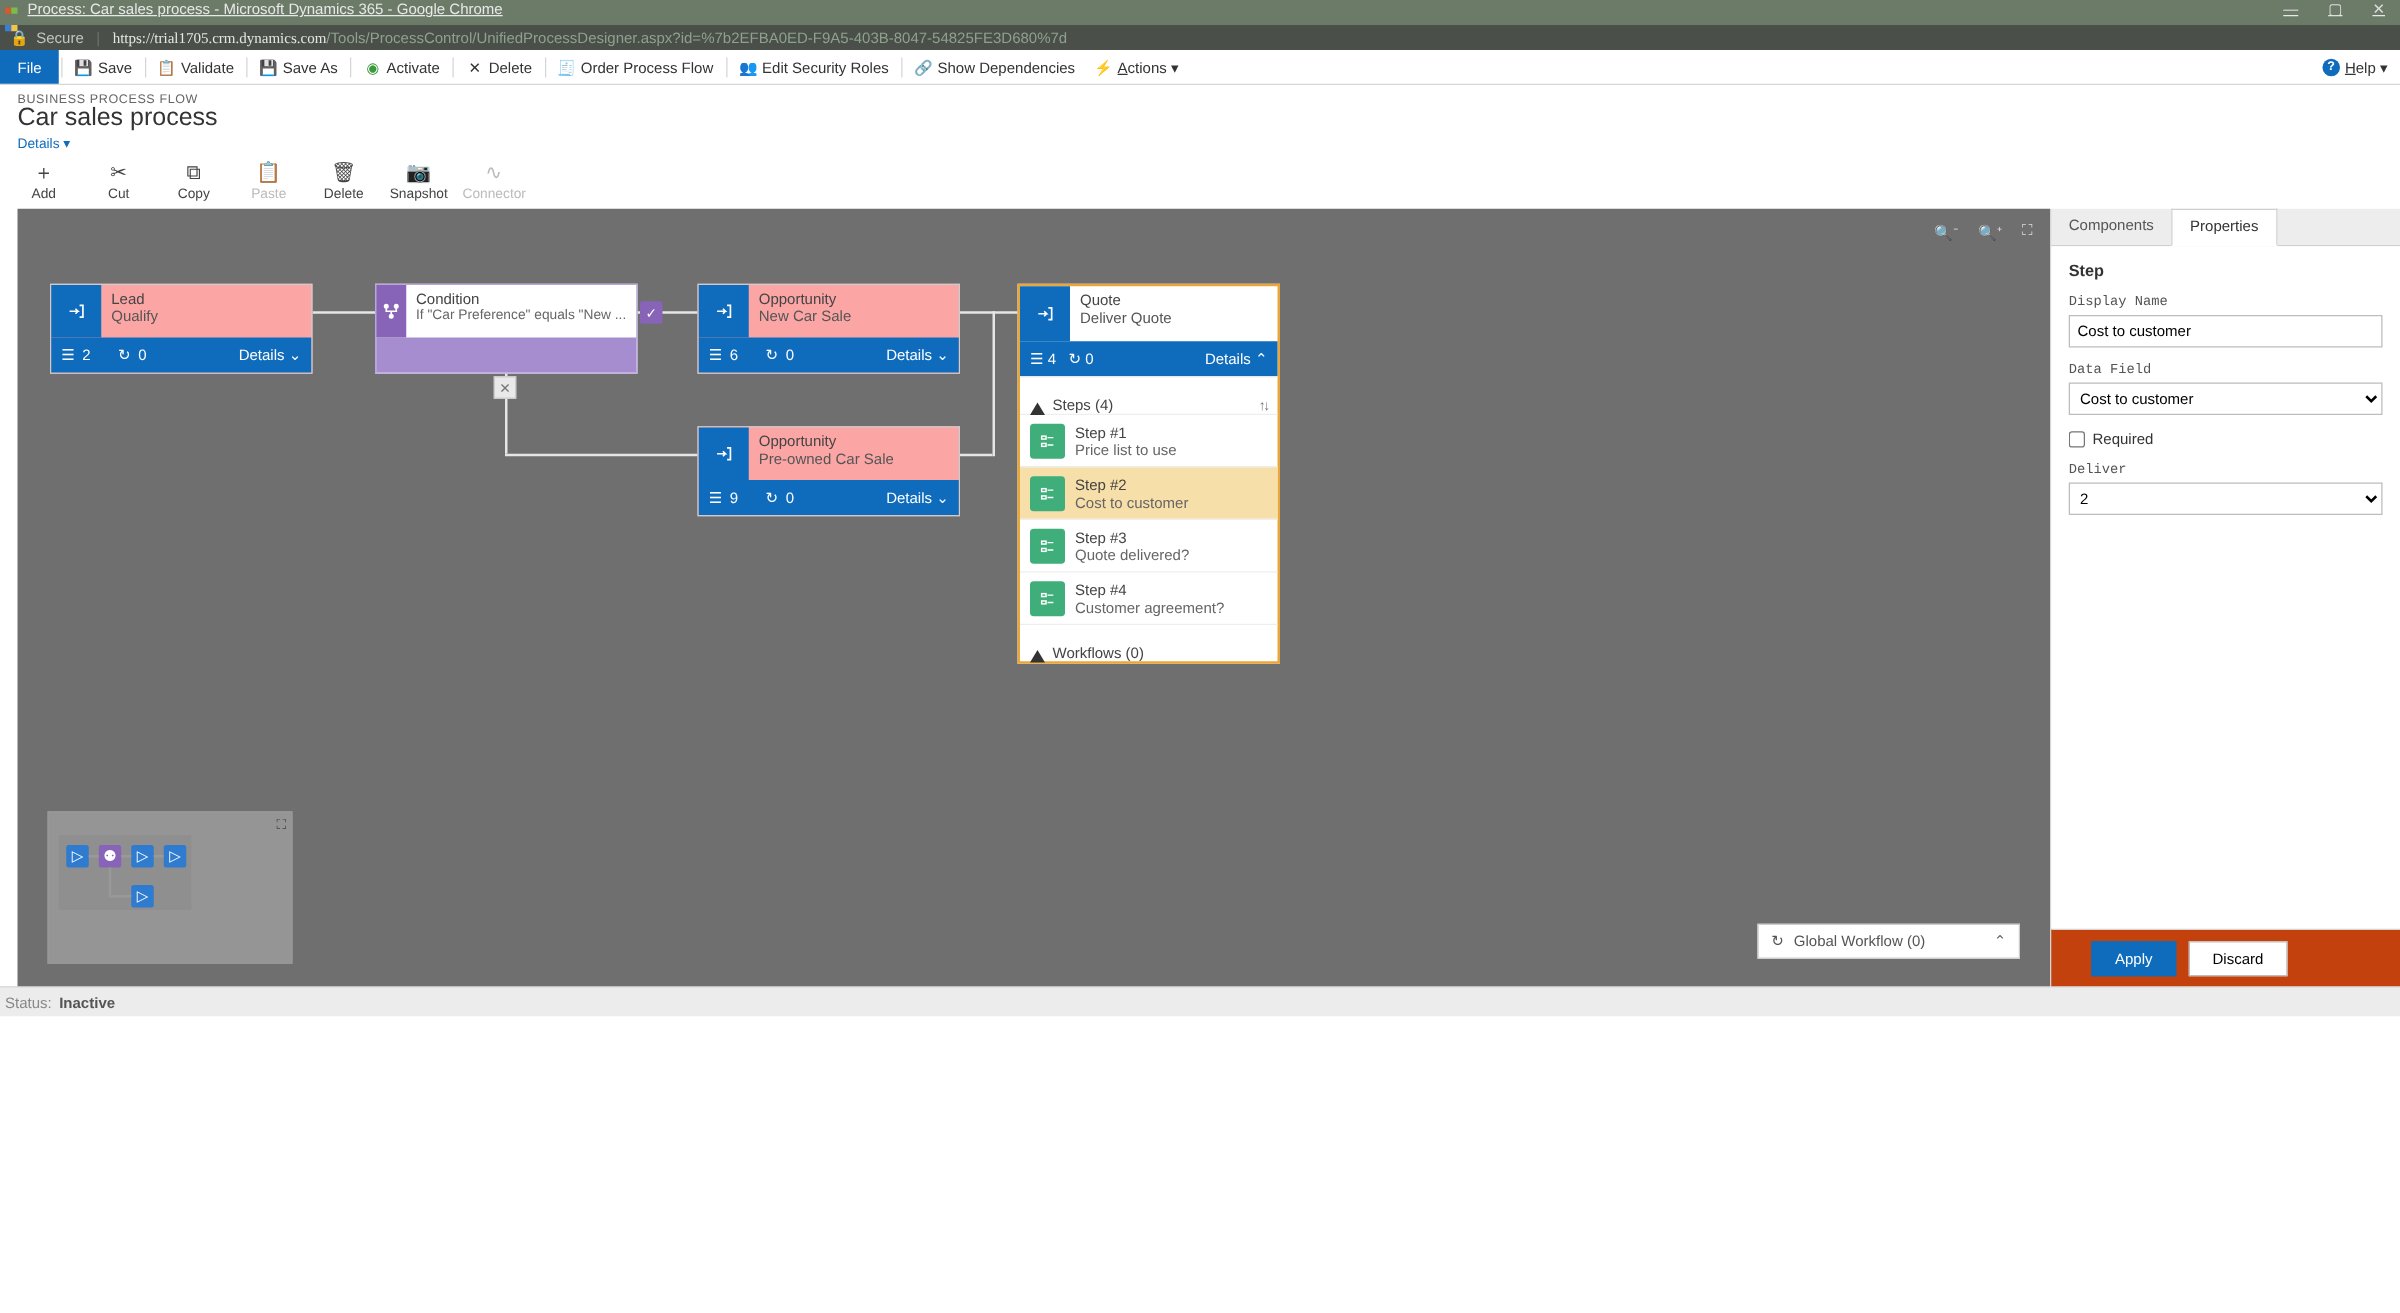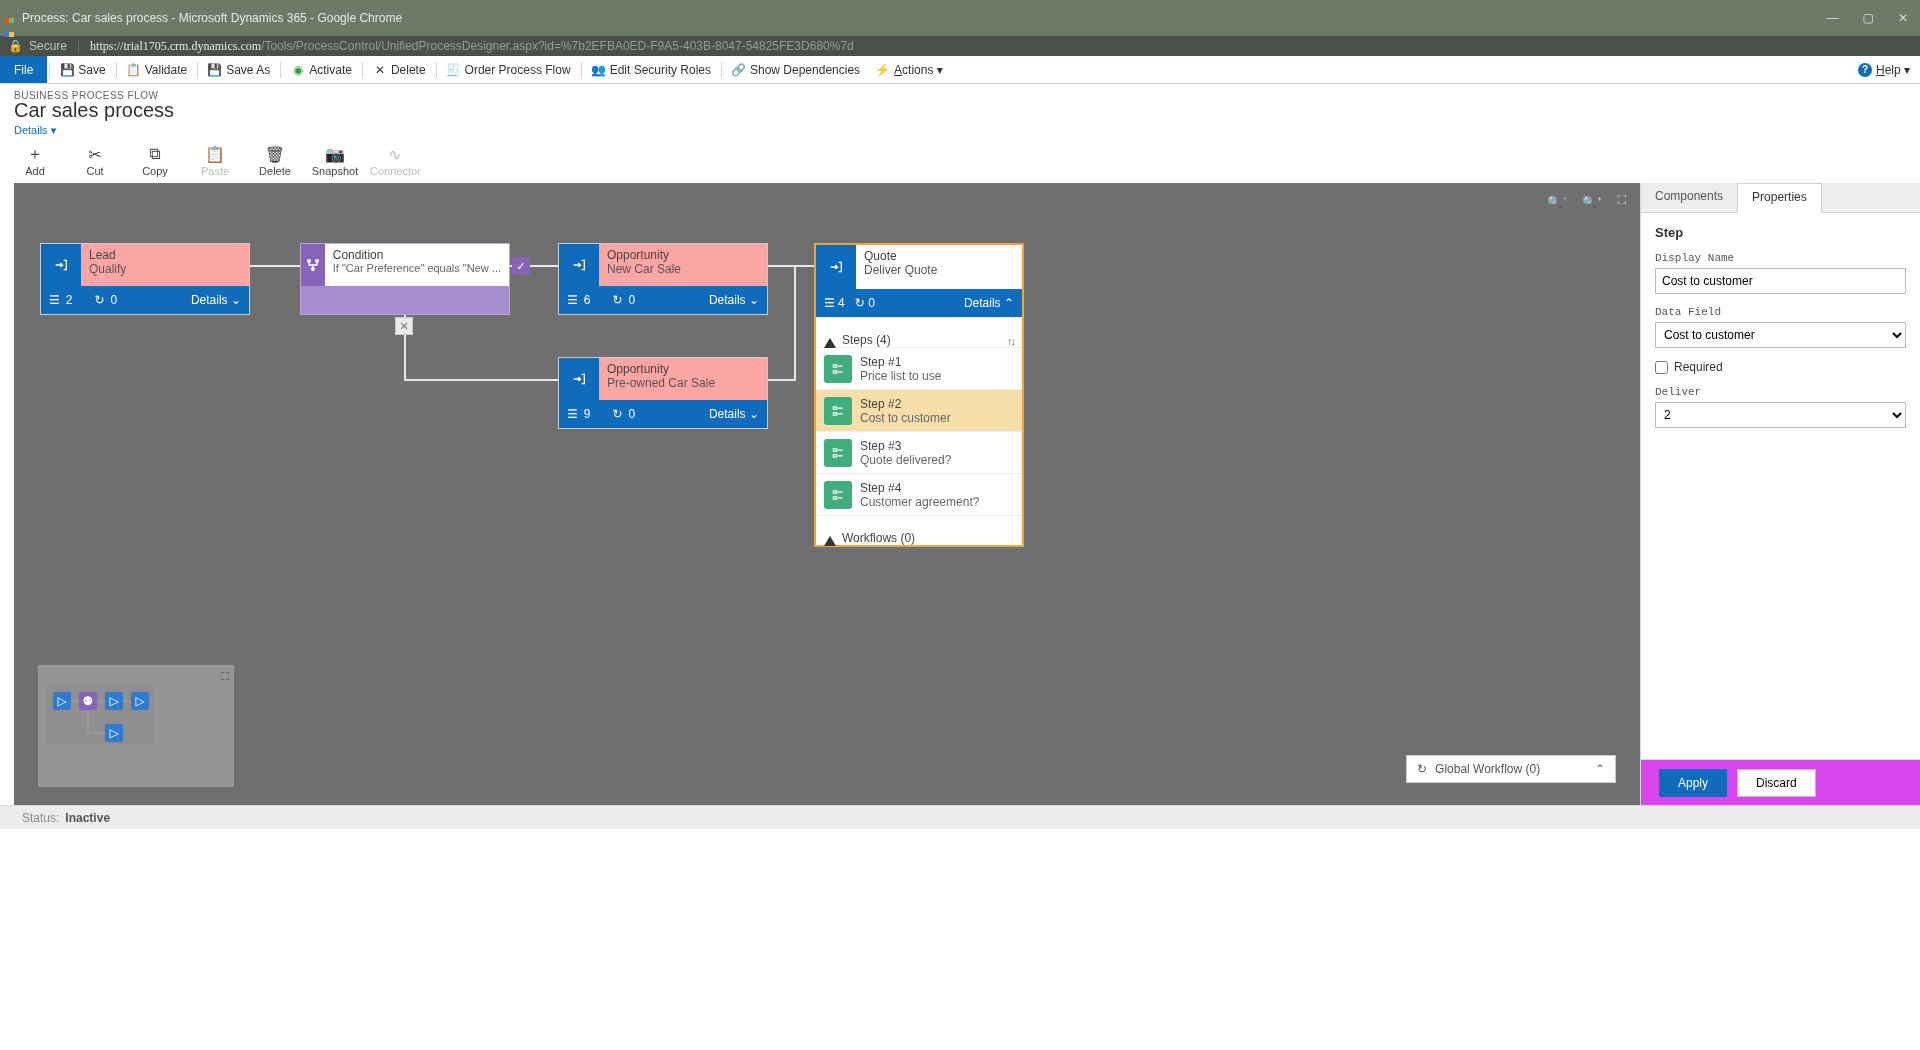--- a/index.html
+++ b/index.html
@@ -1,19 +1,19 @@
 <!DOCTYPE html>
 <html><head>
 <meta charset="utf-8">
 <style>
 * { box-sizing: border-box; margin: 0; padding: 0; font-family: "Segoe UI", Arial, sans-serif; }
 body { width: 1920px; height: 1050px; overflow: hidden; background: #fff; font-size: 12px; color: #333; }
 
 
-.titlebar { height: 36px; background: #6b7b68; display: flex; align-items: center; color: #e8e8e8; font-size: 12px; padding: 0 4px; }
+.titlebar { height: 20px; background: #6b7b68; display: flex; align-items: flex-start; color: #e8e8e8; font-size: 12px; padding: 0 4px; text-decoration: underline; }
 .titlebar .tbicon { width: 12px; height:12px; margin-right:6px; display:inline-block; }
 .titlebar .tbicon span{display:inline-block;width:5px;height:5px;}
 .titlebar .wincontrols { margin-left: auto; display:flex; gap: 24px; color:#ddd; padding-right:8px;}
 .titlebar .wincontrols span { cursor:pointer; }
 
 
 .addrbar { height: 20px; background: #4a4f49; display:flex; align-items:center; color:#c3c3c3; font-size:12px; padding: 0 8px; }
 .addrbar .lock { margin-right:6px; }
 .addrbar .secure { color:#c3c3c3; margin-right:10px;}
 .addrbar .sep { color:#6d726c; margin-right:10px;}
@@ -109,26 +109,26 @@
 .proptabs{display:flex;height:30px;border-bottom:1px solid #d0d0d0;}
 .proptabs .ptab{padding:6px 14px;font-size:12px;color:#555;cursor:pointer;}
 .proptabs .ptab.act{background:#fff;border:1px solid #d0d0d0;border-bottom:1px solid #fff;margin-bottom:-1px;color:#333;}
 .propbody{flex:1;background:#fff;padding:12px 14px;overflow:auto;position:relative;}
 .propbody h3{font-size:13px;font-weight:600;margin-bottom:12px;}
 .field{margin-bottom:12px;}
 .field label{display:block;font-size:11px;color:#555;margin-bottom:4px;font-family:Liberation Mono, monospace;}
 .field input[type=text]{width:100%;height:26px;border:1px solid #bcbcbc;padding:0 6px;font-size:12px;}
 .field select{width:100%;height:26px;border:1px solid #bcbcbc;padding:0 4px;font-size:12px;background:#fff;}
 .field .chk{display:flex;align-items:center;gap:6px;}
-.propfoot{height:46px;background:#d946ef;border-top:1px solid #d6d6d6;display:flex;align-items:center;gap:10px;padding:0 18px;}
+.propfoot{height:46px;background:#c2410c;border-top:1px solid #d6d6d6;display:flex;align-items:center;gap:10px;padding:0 32px;}
 .btn{height:28px;padding:0 18px;border:1px solid #bcbcbc;background:#fff;font-size:12px;cursor:pointer;}
 .btn.pri{background:#0f6cbd;border-color:#0f6cbd;color:#fff;}
 
 
-.statusbar{height:24px;background:#ececec;border-top:1px solid #d6d6d6;display:flex;align-items:center;padding:0 22px;font-size:12px;color:#555;gap:6px;}
+.statusbar{height:24px;background:#ececec;border-top:1px solid #d6d6d6;display:flex;align-items:center;padding:0 4px;font-size:12px;color:#555;gap:6px;}
 .statusbar .sl{color:#888;}
 
 svg.icon{width:16px;height:16px;}
 .tri{width:0;height:0;border-left:6px solid transparent;border-right:6px solid transparent;border-bottom:10px solid #333;display:inline-block;margin-right:6px;transform:translateY(1px);}
 </style>
 </head>
 <body>
 
 <div class="titlebar">
   <span class="tbicon">

